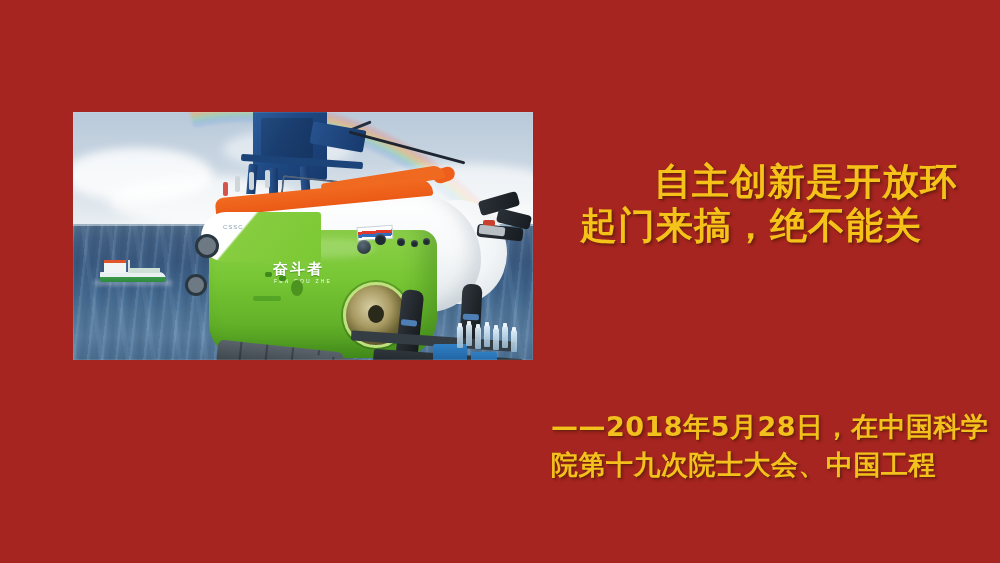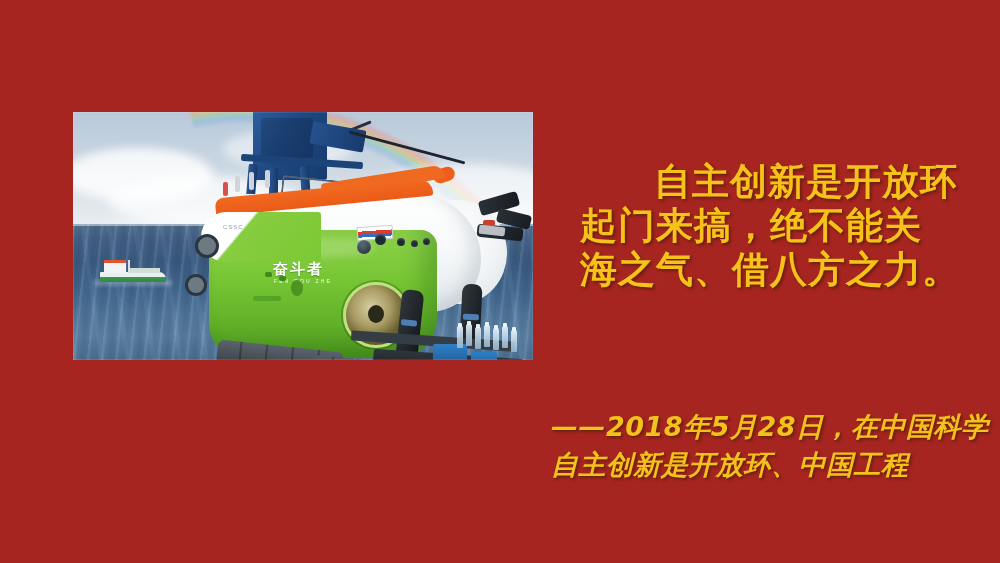--- a/index.html
+++ b/index.html
@@ -444,21 +444,20 @@
       1px 1px 0 rgba(110,35,12,0.85),
       2px 2px 3px rgba(70,18,8,0.55);
   }
   .quote-line.indent { text-indent: 74px; }
 
   #attribution-block {
     position: absolute;
     left: 551px;
     top: 408px;
     width: 400px;
-    font-style: italic;
   }
   .attr-line {
     color: #f3c11c;
     font-size: 27px;
     line-height: 38px;
     font-weight: bold;
     letter-spacing: 0.5px;
     white-space: pre;
     font-family: "DejaVu Sans", "Liberation Sans", sans-serif;
     text-shadow:
@@ -586,21 +585,20 @@
         <div class="skid-rib" style="left:68px;"></div>
       </div>
 
     </div>
   </div>
 
 
   <div id="quote-block">
     <div class="quote-line indent">自主创新是开放环</div>
     <div class="quote-line">起门来搞，绝不能关</div>
-    <div class="quote-line">海之气、借八方之力。</div>
   </div>
 
   <div id="attribution-block">
     <div class="attr-line">——2018年5月28日，在中国科学</div>
-    <div class="attr-line">自主创新是开放环、中国工程</div>
+    <div class="attr-line">院第十九次院士大会、中国工程</div>
   </div>
 
 </div>
 
 </body></html>

